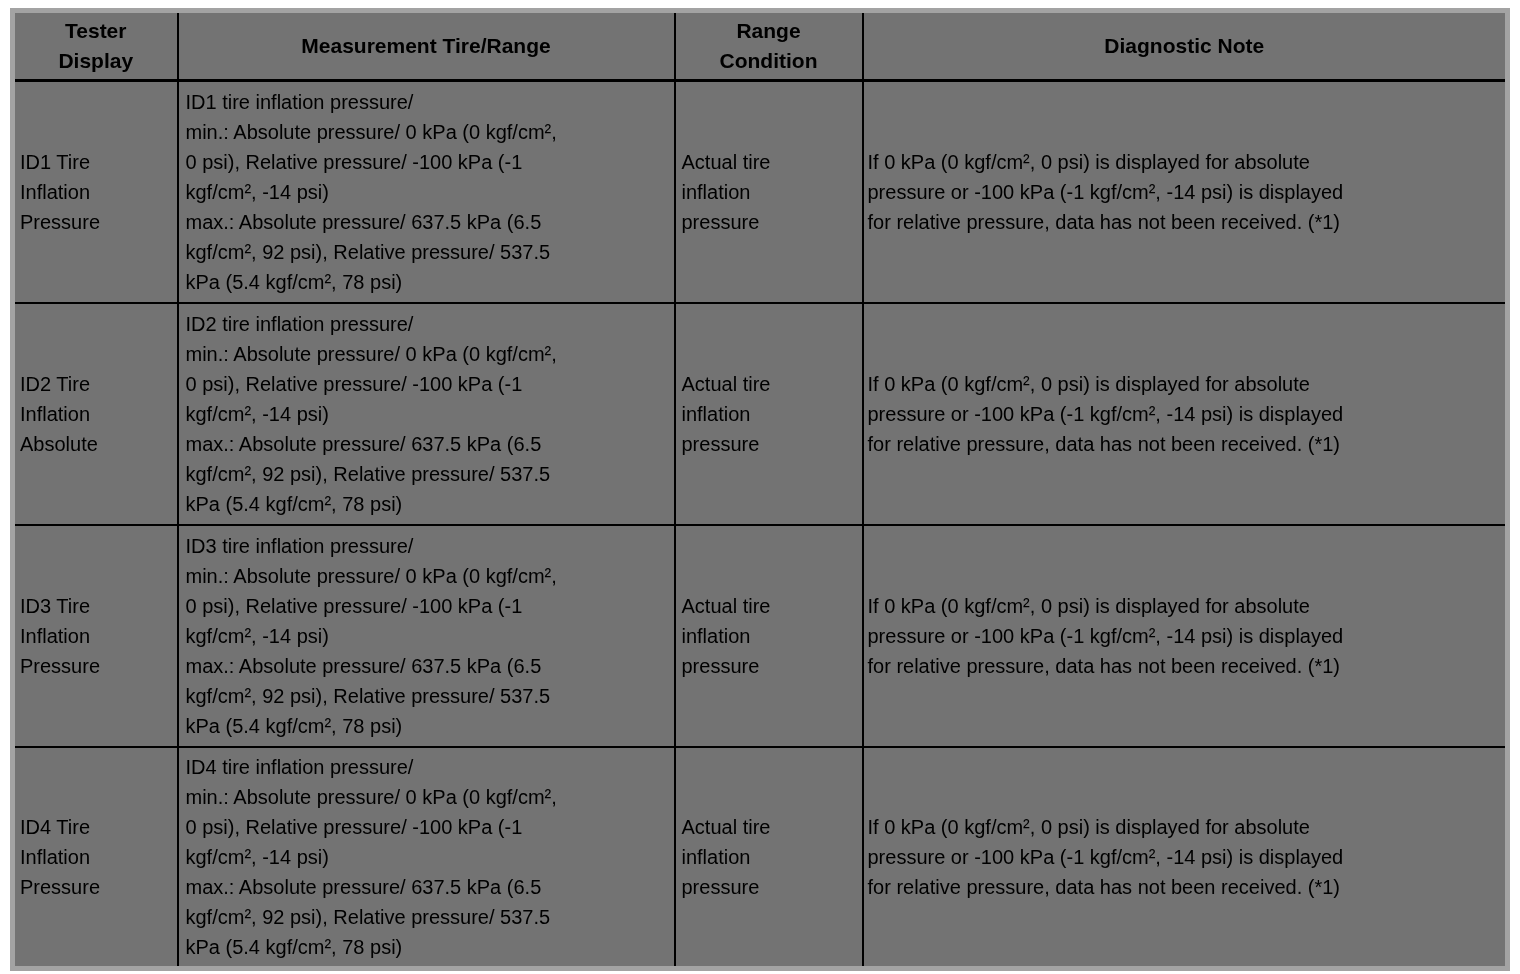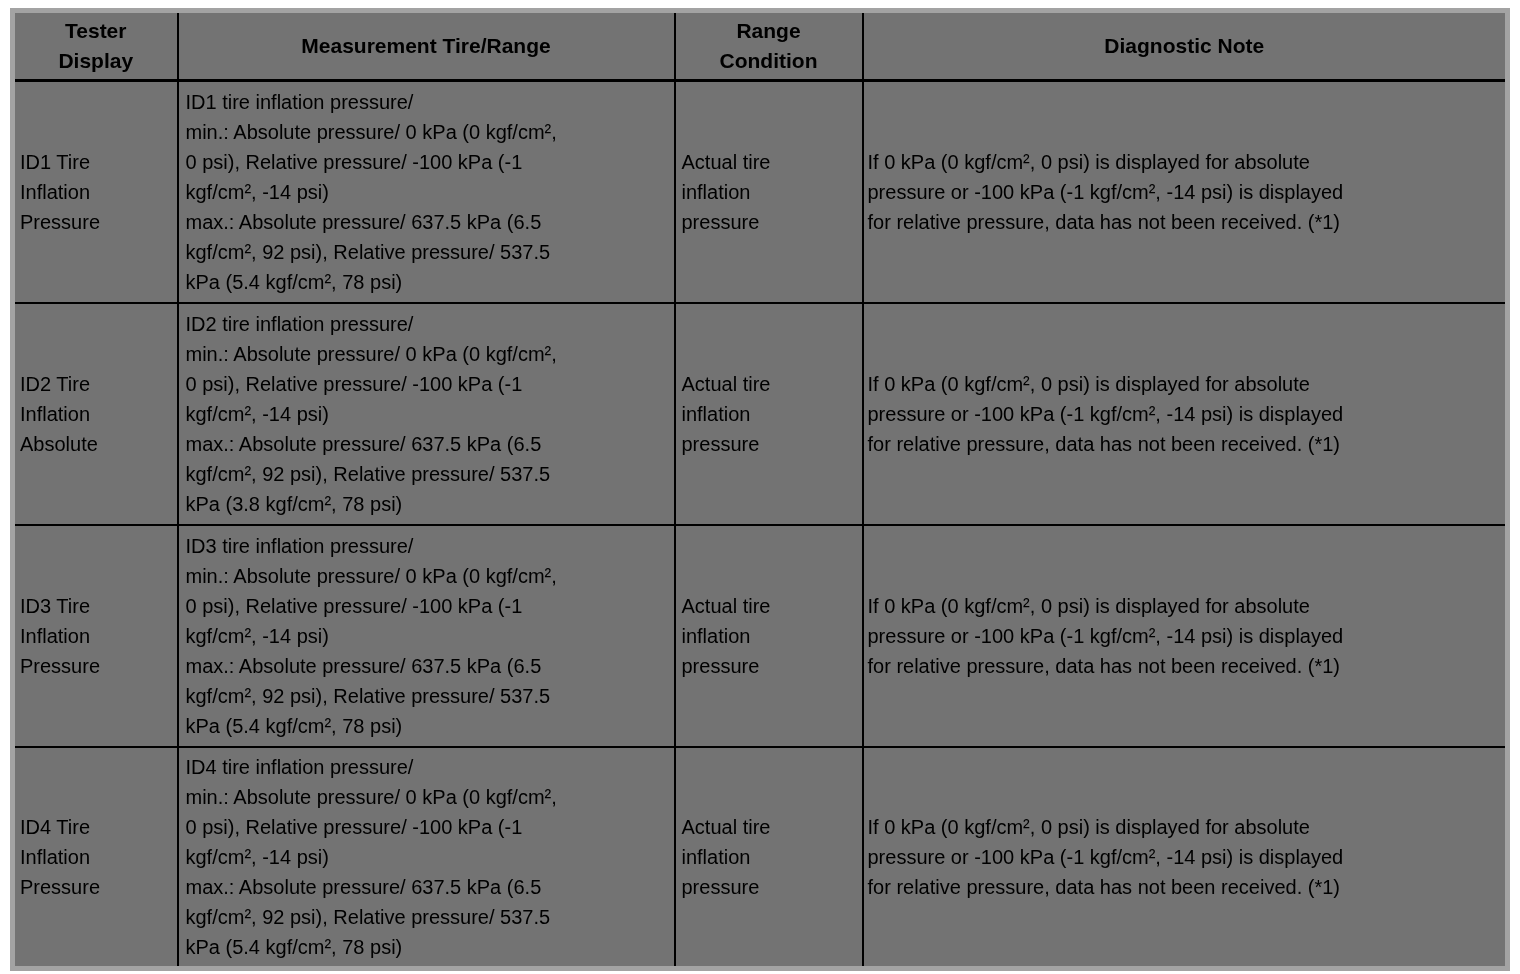--- a/index.html
+++ b/index.html
@@ -103,21 +103,21 @@
       <tr>
         <td class="cell-c1">ID2 Tire
 Inflation
 Absolute</td>
         <td class="cell-c2">ID2 tire inflation pressure/
 min.: Absolute pressure/ 0 kPa (0 kgf/cm²,
 0 psi), Relative pressure/ -100 kPa (-1
 kgf/cm², -14 psi)
 max.: Absolute pressure/ 637.5 kPa (6.5
 kgf/cm², 92 psi), Relative pressure/ 537.5
-kPa (3.8 kgf/cm², 78 psi)</td>
+kPa (5.4 kgf/cm², 78 psi)</td>
         <td class="cell-c3">Actual tire
 inflation
 pressure</td>
         <td class="cell-c4">If 0 kPa (0 kgf/cm², 0 psi) is displayed for absolute
 pressure or -100 kPa (-1 kgf/cm², -14 psi) is displayed
 for relative pressure, data has not been received. (*1)</td>
       </tr>
       <tr>
         <td class="cell-c1">ID3 Tire
 Inflation

